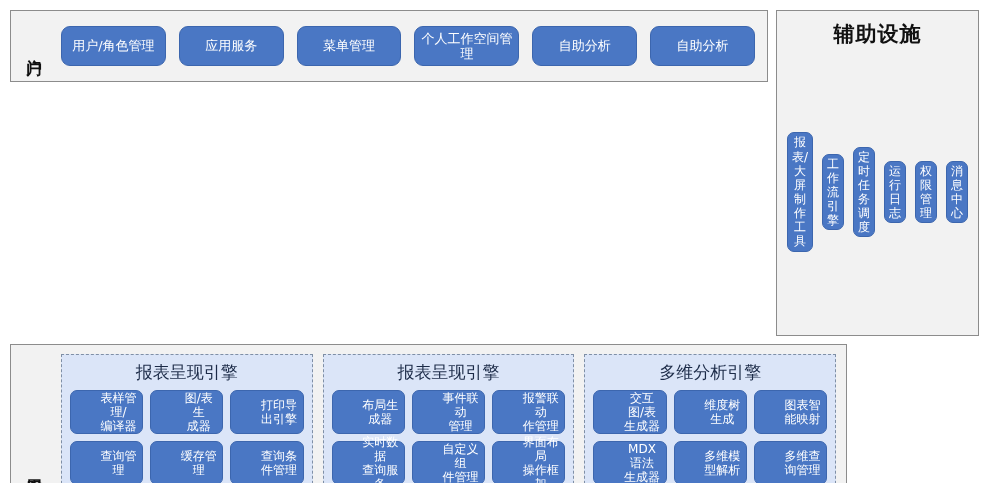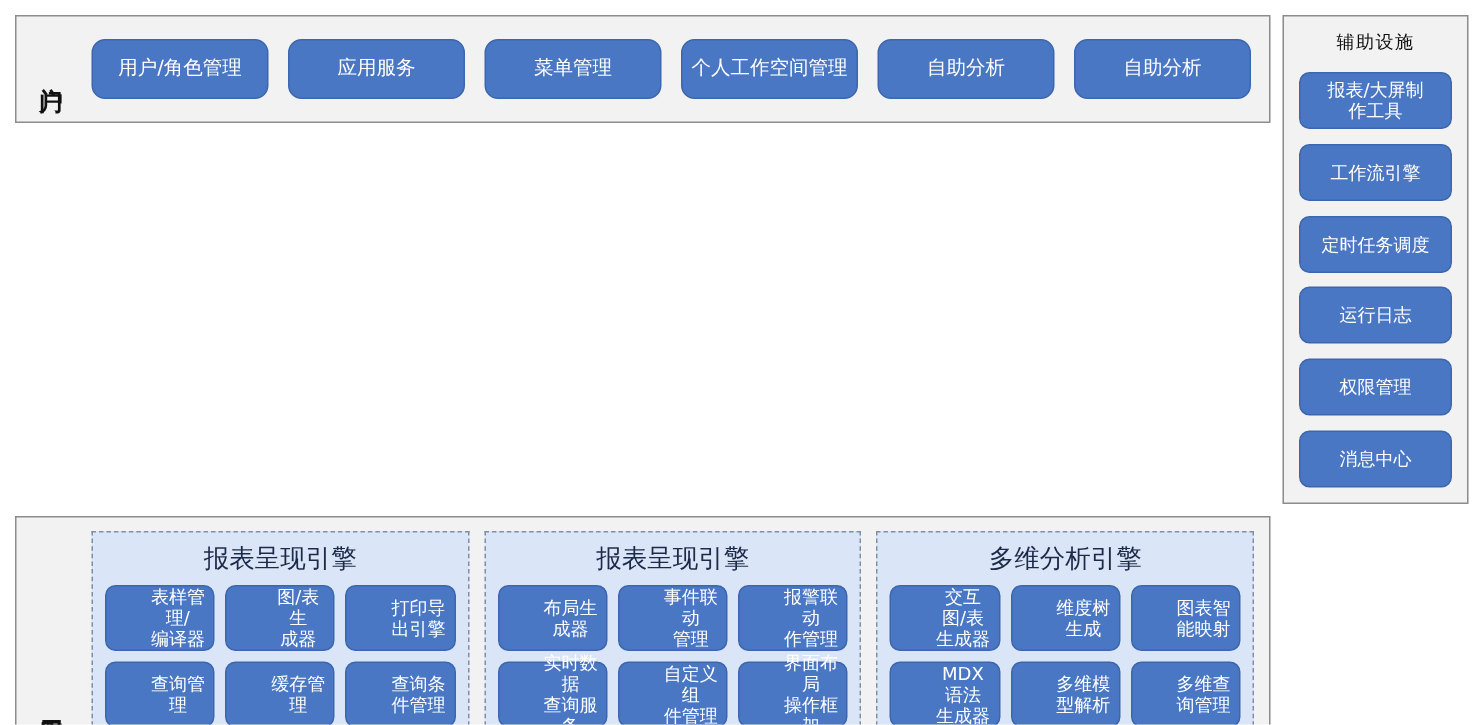--- a/index.html
+++ b/index.html
@@ -79,33 +79,34 @@
     flex:0 0 124px;
     border:1px solid #8c8c8c;
     background:#f2f2f2;
     box-sizing:border-box;
     display:flex;
     flex-direction:column;
     align-items:center;
     padding:9px 10px 10px 10px;
   }
   .aux-title{
-    font-size:12px;
-    font-weight:normal;
+    font-size:21px;
+    font-weight:bold;
     color:#111111;
     letter-spacing:1px;
     margin-bottom:11px;
   }
   .aux-list{
     flex:1 1 auto;
     width:100%;
     display:flex;
-    flex-direction:column;
+    flex-direction:row;
     justify-content:space-between;
     gap:9px;
+    align-items:center;
   }
   .aux-list .node{
     width:100%;
     min-height:38px;
     font-size:12px;
     border-radius:7px;
   }
 
   
   .midrow{display:flex;gap:8px;margin-top:8px;}

